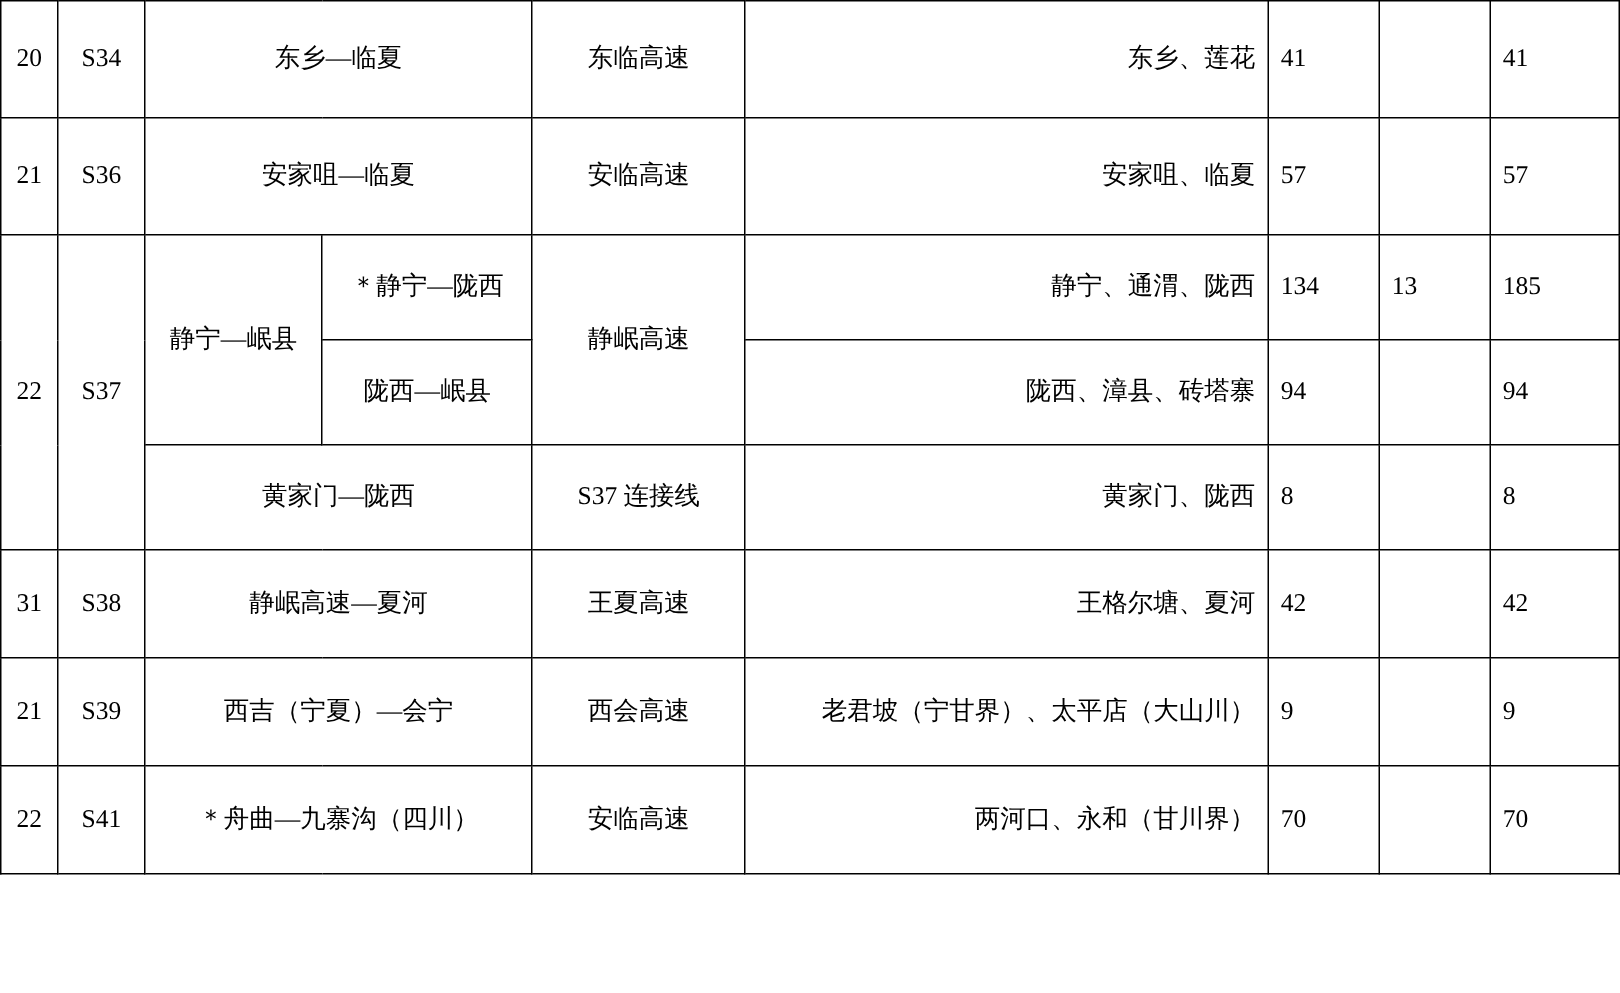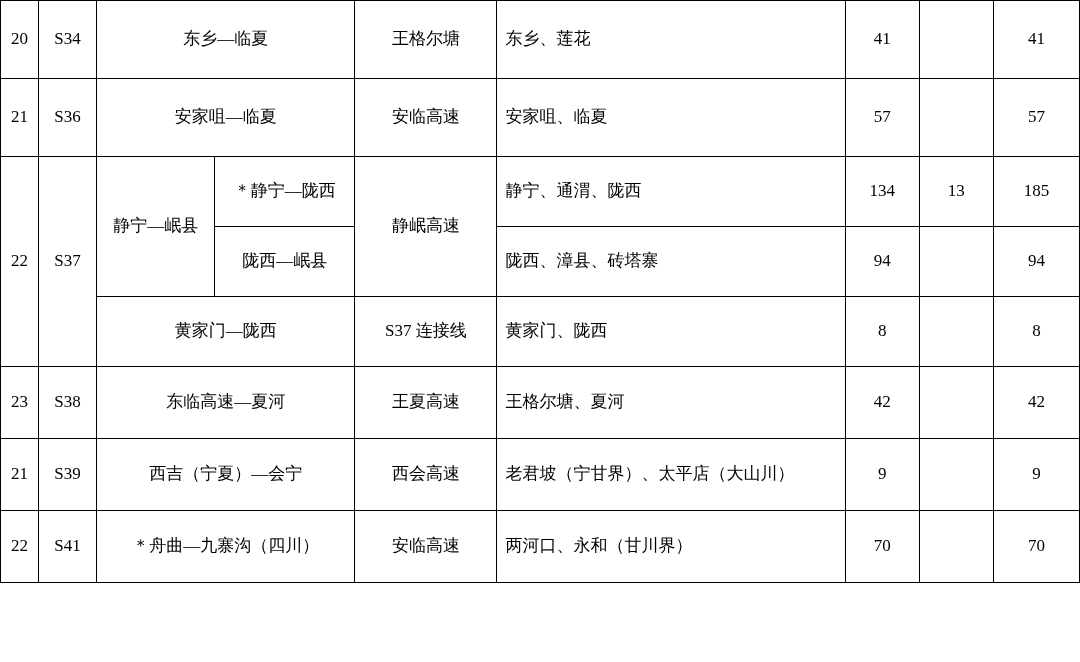--- a/index.html
+++ b/index.html
@@ -38,22 +38,22 @@
   col.c-code    { width: 58px; }
   col.c-name-a  { width: 118px; }
   col.c-name-b  { width: 140px; }
   col.c-alias   { width: 142px; }
   col.c-places  { width: 348px; }
   col.c-total   { width: 74px; }
   col.c-mid     { width: 74px; }
   col.c-last    { width: 86px; }
 
   .ctr { text-align: center; }
-  .lft { text-align: left; }
-  .num { text-align: center; font-size: 16px; }
+  .lft { text-align: right; }
+  .num { text-align: left; font-size: 16px; }
   .row-h-1 { height: 78px; }
   .row-h-2 { height: 78px; padding-left: 44px; }
   .row-h-small { height: 72px; }
   .row-h-mid { height: 70px; }
   .nowrap { white-space: nowrap; }
 </style>
 </head>
 <body>
 
 <div class="sheet">
@@ -68,21 +68,21 @@
       <col class="c-total">
       <col class="c-mid">
       <col class="c-last">
     </colgroup>
     <tbody>
 
       <tr class="row-h-1">
         <td class="ctr">20</td>
         <td class="ctr">S34</td>
         <td class="ctr" colspan="2">东乡—临夏</td>
-        <td class="ctr">王格尔塘</td>
+        <td class="ctr">东临高速</td>
         <td class="lft">东乡、莲花</td>
         <td class="num">41</td>
         <td class="num"></td>
         <td class="num">41</td>
       </tr>
 
       <tr class="row-h-2">
         <td class="ctr">21</td>
         <td class="ctr">S36</td>
         <td class="ctr" colspan="2">安家咀—临夏</td>
@@ -116,23 +116,23 @@
       <tr class="row-h-mid">
         <td class="ctr" colspan="2">黄家门—陇西</td>
         <td class="ctr">S37 连接线</td>
         <td class="lft">黄家门、陇西</td>
         <td class="num">8</td>
         <td class="num"></td>
         <td class="num">8</td>
       </tr>
 
       <tr class="row-h-small">
-        <td class="ctr">23</td>
+        <td class="ctr">31</td>
         <td class="ctr">S38</td>
-        <td class="ctr" colspan="2">东临高速—夏河</td>
+        <td class="ctr" colspan="2">静岷高速—夏河</td>
         <td class="ctr">王夏高速</td>
         <td class="lft">王格尔塘、夏河</td>
         <td class="num">42</td>
         <td class="num"></td>
         <td class="num">42</td>
       </tr>
 
       <tr class="row-h-small">
         <td class="ctr">21</td>
         <td class="ctr">S39</td>

